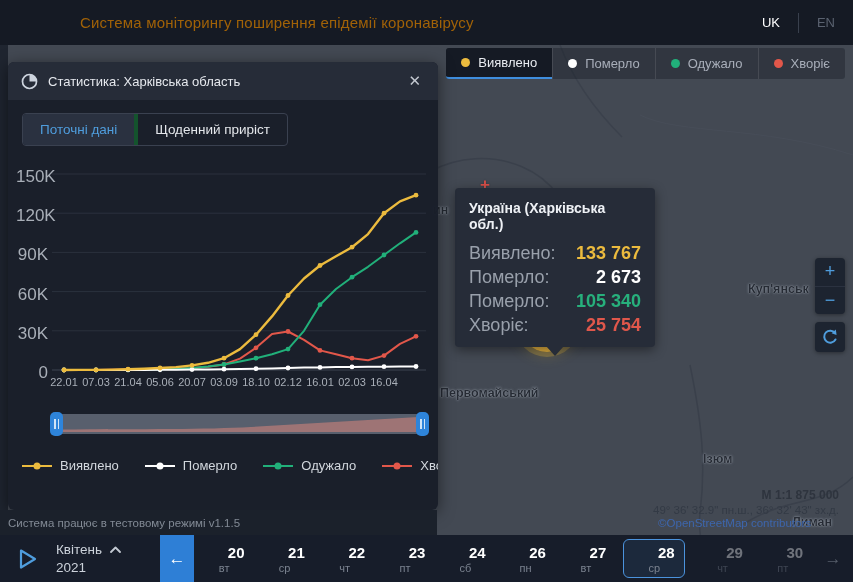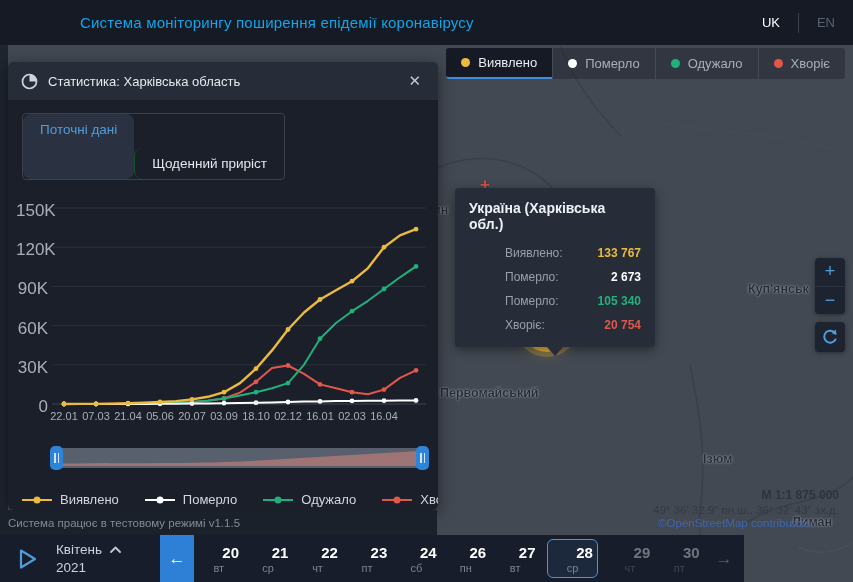--- a/index.html
+++ b/index.html
@@ -2,21 +2,21 @@
 <html lang="uk"><head>
 <meta charset="utf-8">
 <style>
   * { margin:0; padding:0; box-sizing:border-box; }
   html,body { width:853px; height:582px; overflow:hidden; background:#434953;
     font-family:"Liberation Sans", sans-serif; }
 
   
   .header { position:absolute; top:0; left:0; width:853px; height:45px; background:#151a24;
     display:flex; align-items:center; z-index:20; }
-  .header-title { color:#0ea5e9; font-size:15px; margin-left:80px; letter-spacing:.2px; }
+  .header-title { color:#a16207; font-size:15px; margin-left:80px; letter-spacing:.2px; }
   .header-right { margin-left:auto; display:flex; align-items:center; margin-right:14px; gap:14px; }
   .header-links { text-align:right; font-size:12px; color:#bfc5ce; line-height:1.45; }
   .header-links div { cursor:pointer; }
   .lang { font-size:13px; padding:0 4px; }
   .lang-uk { color:#ffffff; }
   .lang-en { color:#5a6270; }
   .lang-divider { width:1px; height:20px; background:#39404d; }
 
   
   .map { position:absolute; top:45px; left:0; width:853px; height:537px; background:#434953; }
@@ -44,21 +44,21 @@
   .ml-item:first-child { border-left:none; }
   .ml-item.active { background:#151a24; color:#e9ecf1; border-bottom:2px solid #3f8ede; border-radius:3px 0 0 3px; }
   .dot { width:9px; height:9px; border-radius:50%; display:inline-block; }
 
   
   .tooltip { position:absolute; left:455px; top:143px; width:200px; background:#262c38;
     border-radius:4px; padding:12px 14px 10px; z-index:5; box-shadow:0 3px 12px rgba(0,0,0,.45); }
   .tooltip:after { content:""; position:absolute; left:50%; bottom:-9px; margin-left:-9px;
     border:9px solid transparent; border-top:10px solid #262c38; border-bottom:none; }
   .tt-title { color:#eef1f5; font-size:14px; font-weight:bold; margin-bottom:9px; }
-  .tt-row { display:flex; justify-content:space-between; font-size:12px; line-height:24px;margin-left:36px; }
+  .tt-row { display:flex; justify-content:space-between; font-size:18px; line-height:24px; }
   .tt-label { color:#99a0ab; }
   .tt-value { font-weight:bold; }
 
   
   .zoom-pill { position:absolute; right:8px; top:213px; width:30px; height:56px; background:#1d2430;
     border-radius:4px; display:flex; flex-direction:column; z-index:5; box-shadow:0 1px 4px rgba(0,0,0,.4); }
   .zoom-btn { flex:1; display:flex; align-items:center; justify-content:center; color:#4f9ddd;
     font-size:18px; cursor:pointer; }
   .zoom-btn:first-child { border-bottom:1px solid #2b3240; }
   .refresh-btn { position:absolute; right:8px; top:277px; width:30px; height:30px; background:#1d2430;
@@ -71,23 +71,23 @@
 
   
   .panel { position:absolute; left:8px; top:62px; width:430px; height:448px; z-index:10;
     background:rgba(25,30,41,.97); border-radius:6px; overflow:hidden;
     box-shadow:0 3px 16px rgba(0,0,0,.5); }
   .panel-header { height:38px; background:#262c38; display:flex; align-items:center; padding:0 13px; }
   .panel-title { color:#e6e9ee; font-size:13px; margin-left:10px; }
   .panel-close { margin-left:auto; color:#c3c8d0; font-size:15px; cursor:pointer; padding:2px 4px; }
 
   .tabs { display:inline-flex; margin:13px 0 0 14px; border:1px solid #3a4150; border-radius:4px; overflow:hidden; }
-  .tab { padding:8px 17px; font-size:13.5px; cursor:pointer; color:#e4e7eb; background:transparent;border-radius:8px; }
+  .tab { padding:8px 17px; font-size:13.5px; cursor:pointer; color:#e4e7eb; background:transparent; }
   .tab.active { background:#2a3140; color:#4f9ddd; }
-  .tab + .tab { border-left:1px solid #14532d;margin-top:34px; }
+  .tab + .tab { border-left:4px solid #14532d; }
 
   .chart-wrap { position:relative; margin:16px 8px 0; width:414px; height:232px; }
   .ytl { position:absolute; left:0; width:32px; text-align:right; font-size:17px; color:#a9afb8; }
   .yt0{top:5px}.yt1{top:44px}.yt2{top:83px}.yt3{top:123px}.yt4{top:162px}.yt5{top:201px}
   .xl { position:absolute; top:214px; transform:translateX(-50%); font-size:11px; color:#a9afb8; white-space:nowrap; }
   .xl0{left:48px}.xl1{left:80px}.xl2{left:112px}.xl3{left:144px}.xl4{left:176px}
   .xl5{left:208px}.xl6{left:240px}.xl7{left:272px}.xl8{left:304px}.xl9{left:336px}.xl10{left:368px}
 
   .slider { position:relative; margin:20px 15px 0 48px; height:20px;
     background:rgba(150,160,176,.50); border-radius:3px; cursor:pointer; }
@@ -101,21 +101,21 @@
   .cl-item { display:flex; align-items:center; gap:8px; font-size:13px; color:#d2d7dd; cursor:pointer; }
   .cl-marker { position:relative; width:30px; height:2px; }
   .cl-marker b { position:absolute; left:50%; top:50%; width:7px; height:7px; border-radius:50%;
     transform:translate(-50%,-50%); }
 
   
   .version-strip { position:absolute; left:0; bottom:47px; width:437px; height:25px; background:#1b212b;
     z-index:11; display:flex; align-items:center; }
   .version-strip span { font-size:11.5px; color:#828a95; margin-left:8px; }
 
-  .timeline { position:absolute; left:0; bottom:0; width:744px; height:47px; background:#171d2a;
+  .timeline { position:absolute; left:0; bottom:0; width:853px; height:47px; background:#171d2a;
     display:flex; align-items:stretch; z-index:21; }
   .play-btn { width:56px; display:flex; align-items:center; justify-content:center; cursor:pointer; }
   .month-block { width:104px; display:flex; flex-direction:column; justify-content:center;
     font-size:13.5px; color:#ccd2da; line-height:1.3; cursor:pointer; }
   .month-row { display:flex; align-items:center; gap:8px; }
   .prev-btn { width:34px; background:#2e7fd6; display:flex; align-items:center; justify-content:center;
     color:#ffffff; font-size:17px; cursor:pointer; }
   .days { flex:1; display:flex; }
   .day { flex:1; display:flex; flex-direction:column; align-items:center; justify-content:center;
     gap:1px; cursor:pointer; }
@@ -188,21 +188,21 @@
     <div class="tt-row">
       <span class="tt-label">Померло:</span>
       <span class="tt-value" style="color: rgb(255, 255, 255);">2 673</span>
     </div>
     <div class="tt-row">
       <span class="tt-label">Померло:</span>
       <span class="tt-value" style="color: rgb(39, 176, 124);">105 340</span>
     </div>
     <div class="tt-row">
       <span class="tt-label">Хворіє:</span>
-      <span class="tt-value" style="color: rgb(224, 87, 75);">20 754</span>
+      <span class="tt-value" style="color: rgb(224, 87, 75);">25 754</span>
     </div>
   </div>
 
   <div class="zoom-pill">
     <div class="zoom-btn">+</div>
     <div class="zoom-btn">−</div>
   </div>
   <div class="refresh-btn">
     <svg width="18" height="18" viewBox="0 0 18 18">
       <path d="M 14.5 11.5 A 6 6 0 1 1 14 5" fill="none" stroke="#4f9ddd" stroke-width="2" stroke-linecap="round"></path>

